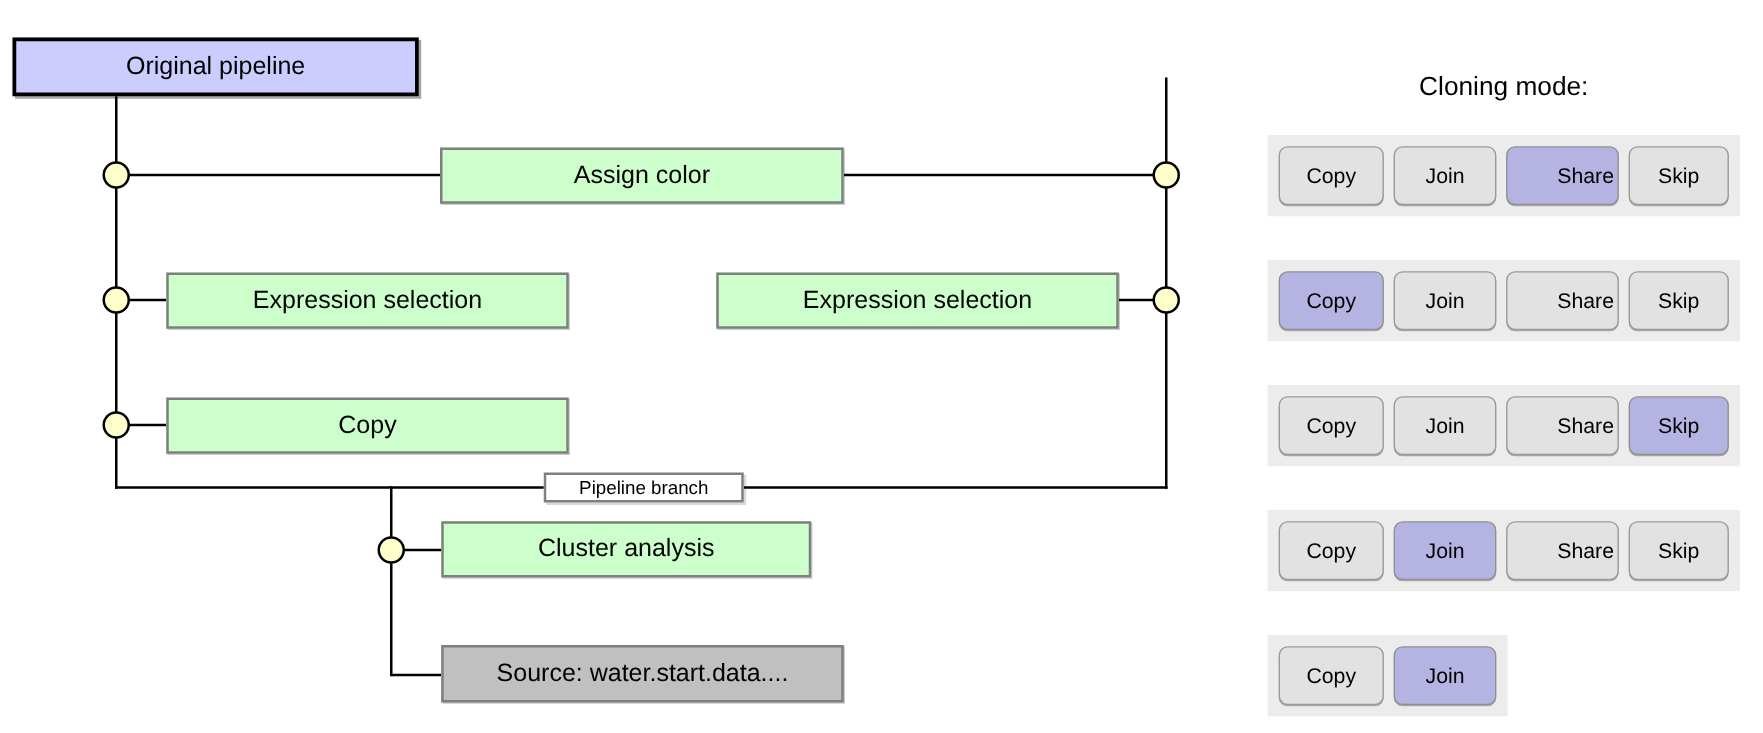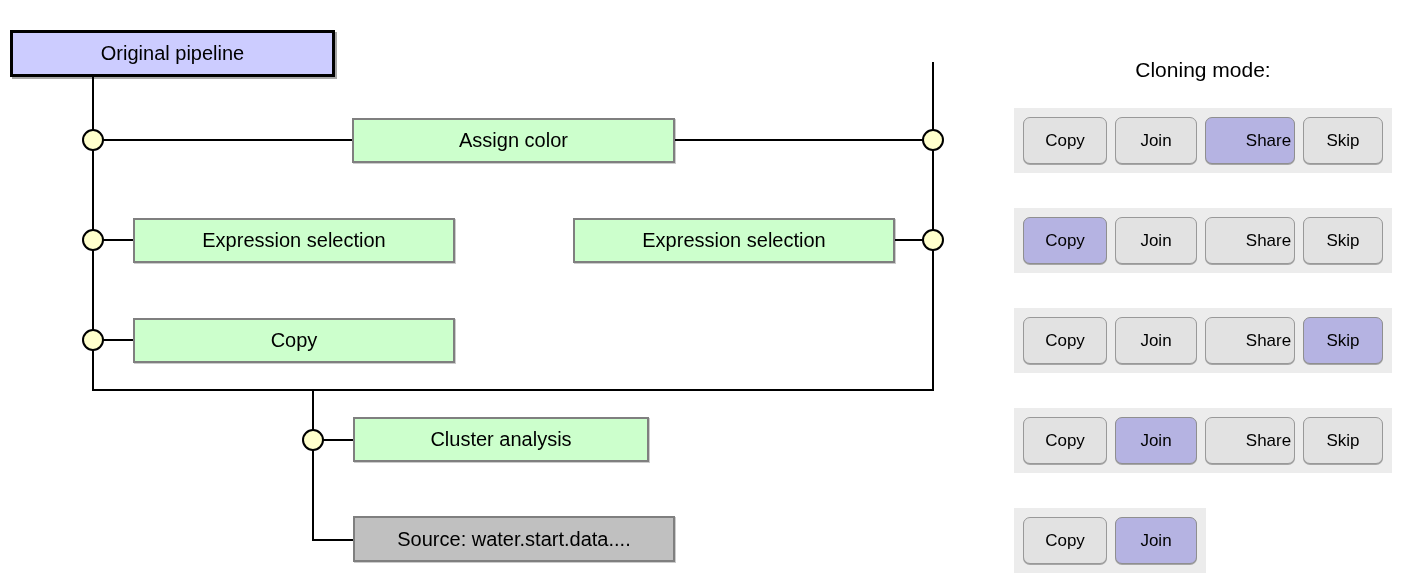--- a/index.html
+++ b/index.html
@@ -128,20 +128,23 @@
   <div class="node" id="node-slice">
     <span>Copy</span>
   </div>
   <div class="node" id="node-cluster">
     <span>Cluster analysis</span>
   </div>
   <div class="node" id="node-source">
     <span>Source: water.start.data....</span>
   </div>
 
+  <div id="branch-label">
+    <span>Pipeline branch</span>
+  </div>
 
   <div id="panel-title">Cloning mode:</div>
 
   <div class="strip" id="strip-1">
     <button class="btn w-copy">Copy</button>
     <button class="btn w-join">Join</button>
     <button class="btn w-share selected">Share</button>
     <button class="btn w-skip">Skip</button>
   </div>
 

